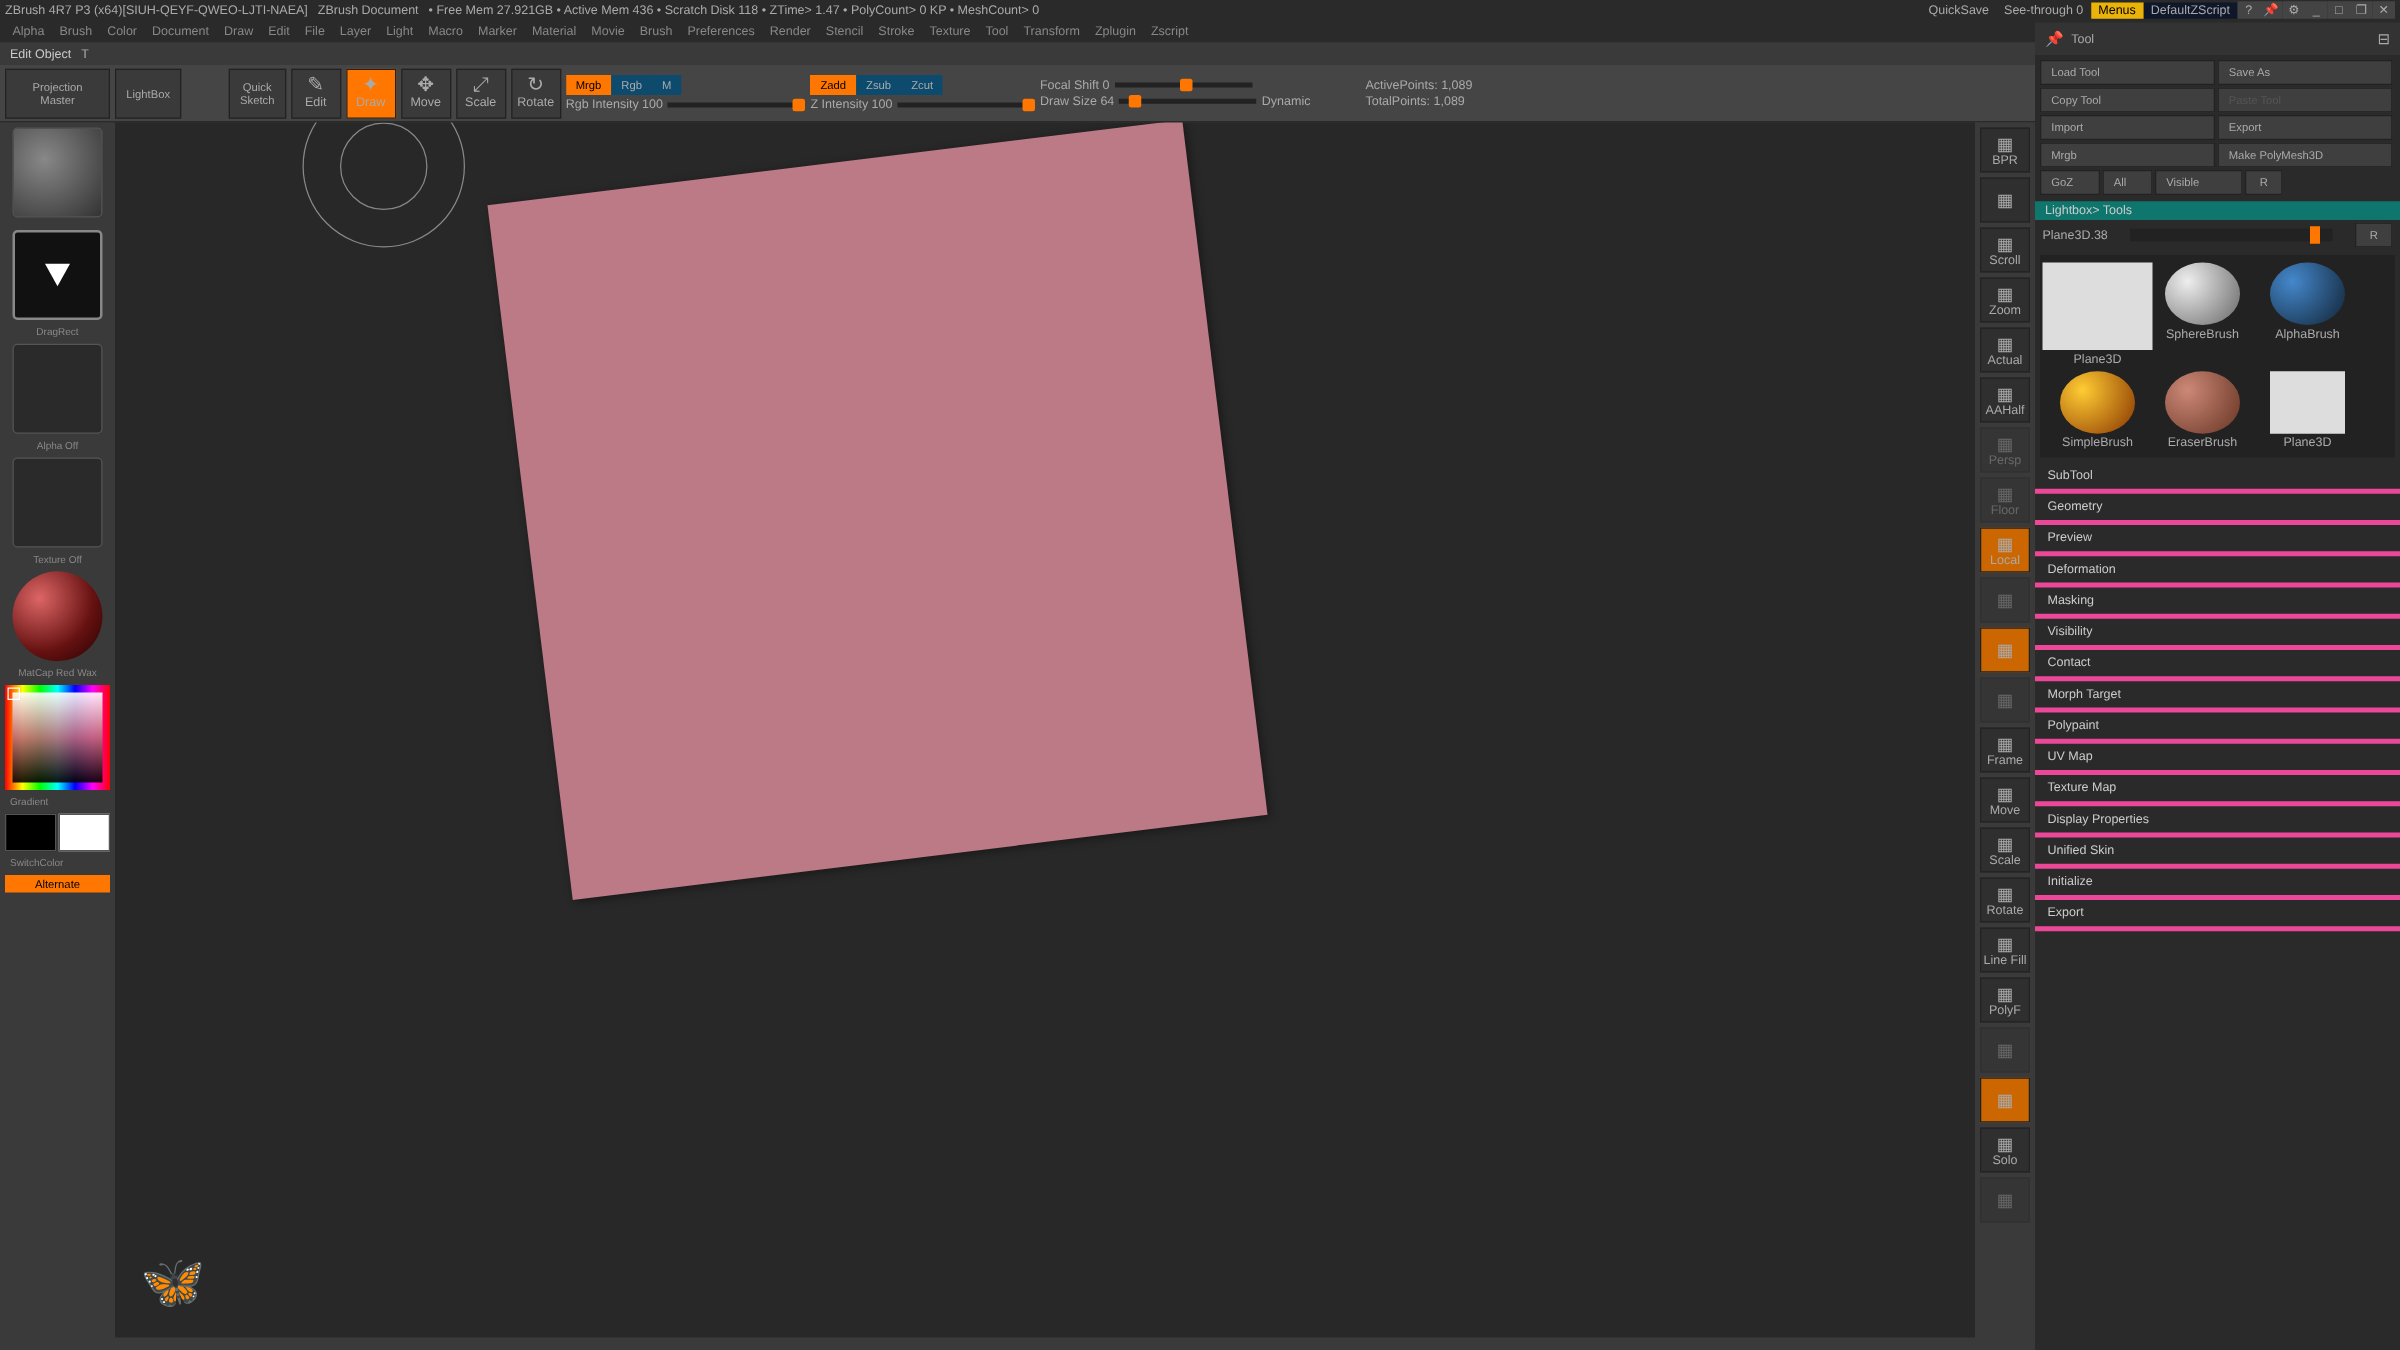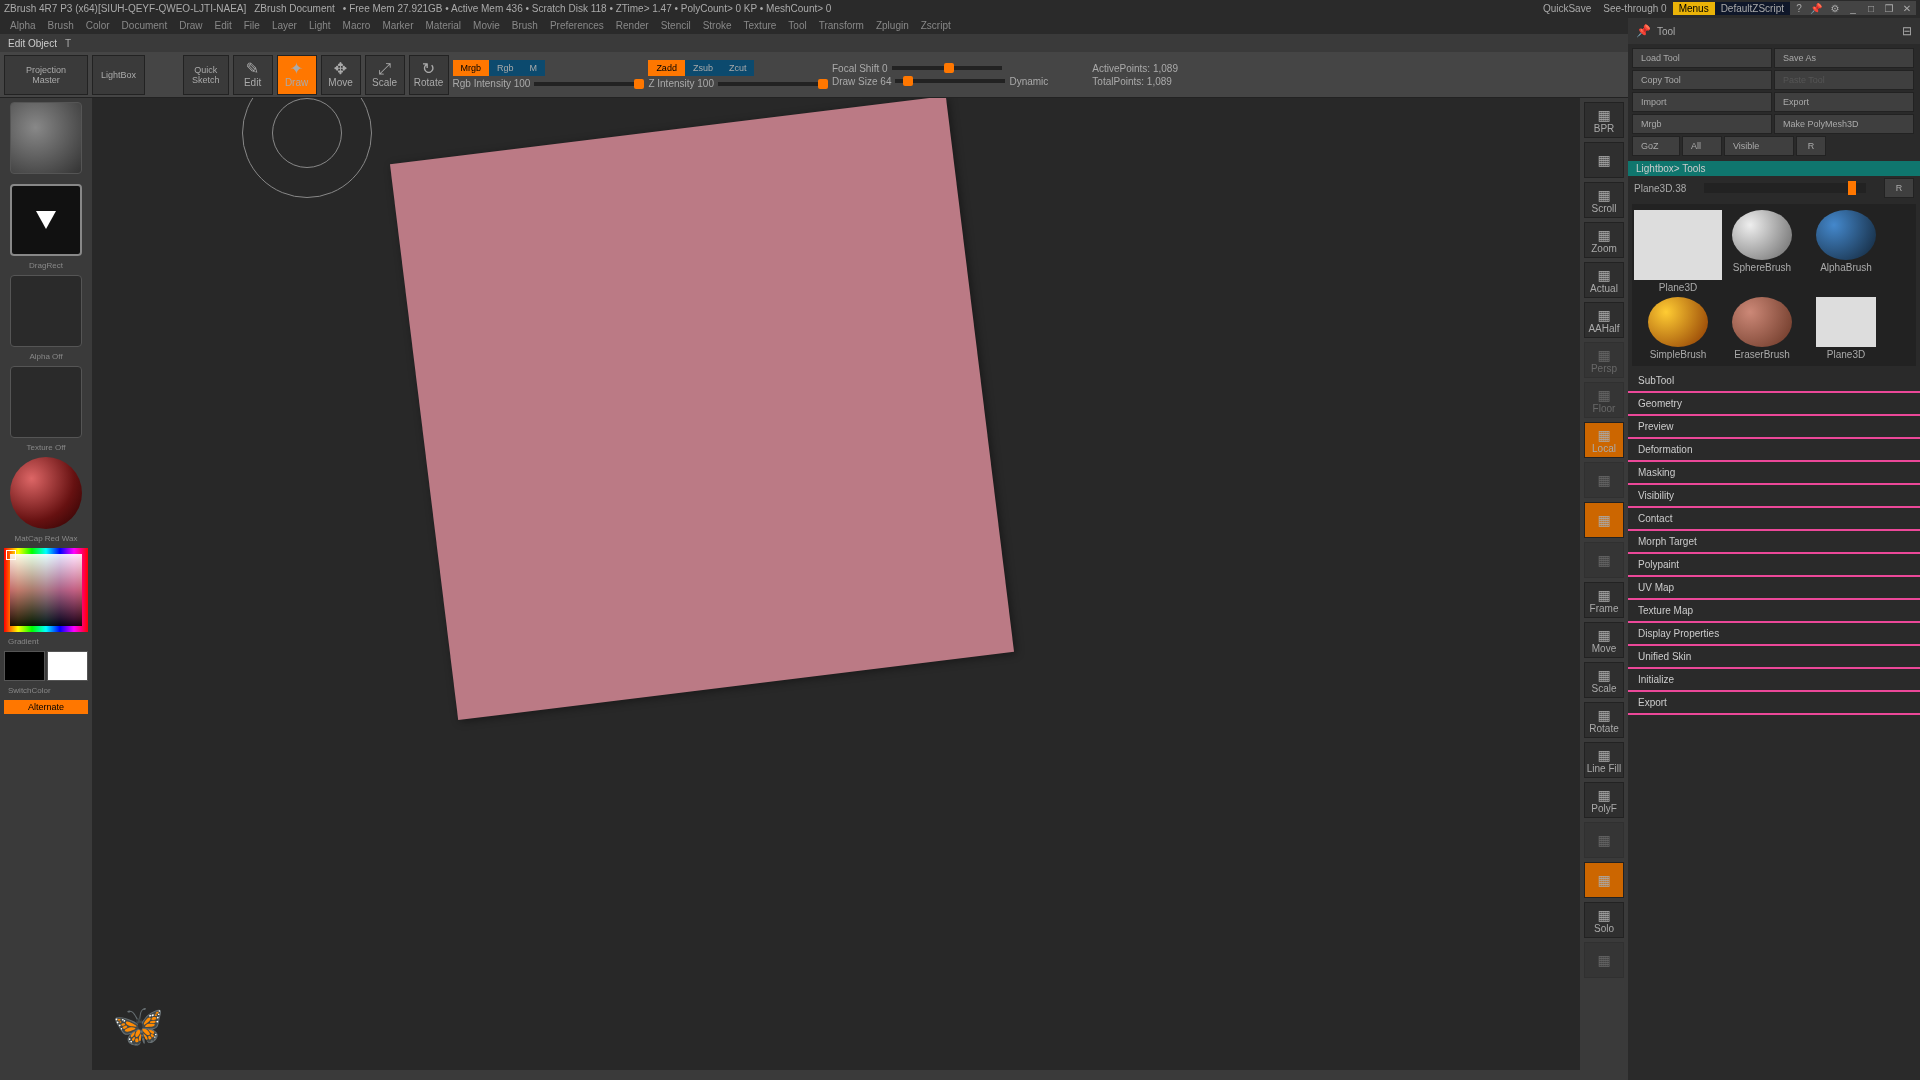--- a/index.html
+++ b/index.html
@@ -80,21 +80,21 @@
 .rp-sec{padding:2px 8px;font-size:10px;color:#ccc;background:#0f766e;margin-top:1px}
 .tool-thumbs{display:flex;flex-wrap:wrap;gap:4px;padding:6px;background:#222;margin:4px}
 .tool-th{width:80px;display:flex;flex-direction:column;align-items:center;font-size:8px}
 .tool-th .img{width:60px;height:50px;background:#444;margin-bottom:2px}
 .tool-th.big .img{width:88px;height:70px;background:#ccc}
 .tool-th .img.sphere{border-radius:50%;background:radial-gradient(circle at 30% 30%,#eee,#666)}
 .tool-th .img.alpha{border-radius:50%;background:radial-gradient(circle at 30% 30%,#48c,#123)}
 .tool-th .img.simple{border-radius:50%;background:radial-gradient(circle at 30% 30%,#fc3,#830)}
 .tool-th .img.eraser{border-radius:50%;background:radial-gradient(circle at 30% 30%,#c87,#632)}
 .tool-th .img.cube{background:#ddd}
-.rp-item{padding:5px 10px;font-size:10px;color:#ccc;border-bottom:2px solid #ec4899;cursor:pointer}
+.rp-item{padding:5px 10px;font-size:10px;color:#ccc;border-bottom:4px solid #ec4899;cursor:pointer}
 .slider-mini{height:10px;background:#222;margin:2px 6px;position:relative}
 .slider-mini .th{position:absolute;right:10px;top:-2px;width:8px;height:14px;background:#ff7700}
 </style>
 </head>
 <body>
 
 <div class="titlebar">
   <span>ZBrush 4R7 P3 (x64)[SIUH-QEYF-QWEO-LJTI-NAEA]</span>
   <span class="sep"></span>
   <span>ZBrush Document</span>

